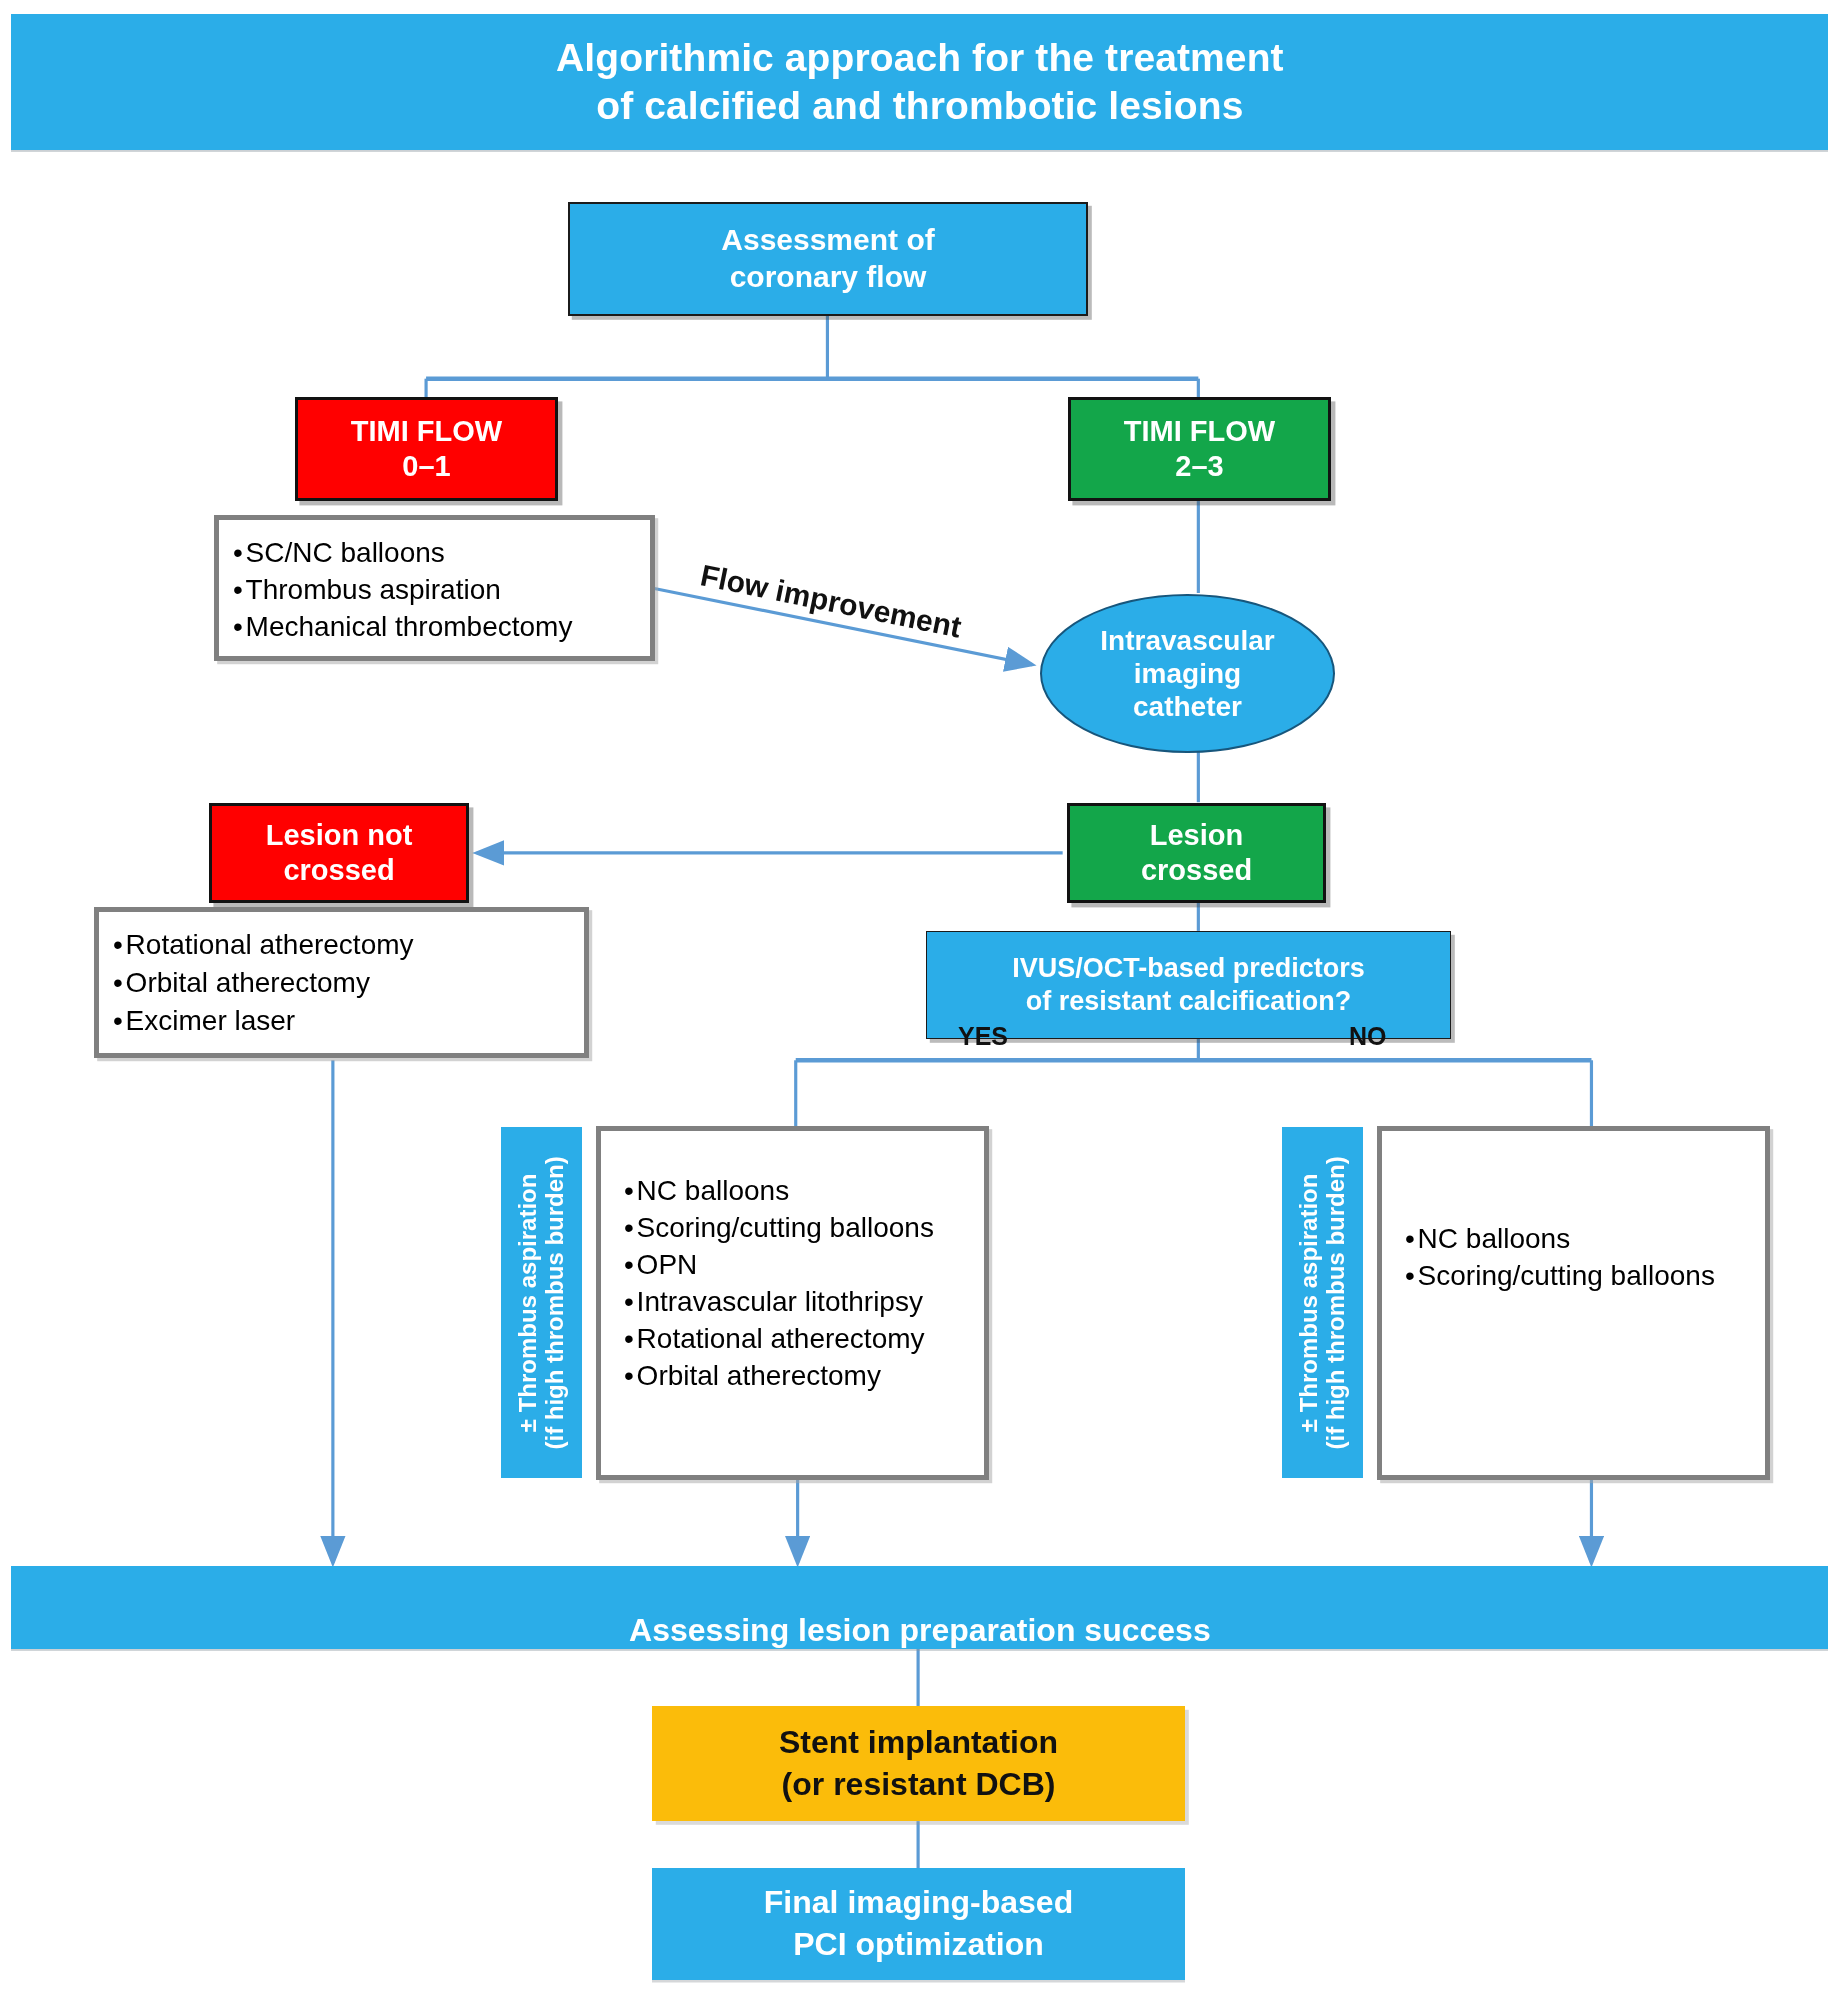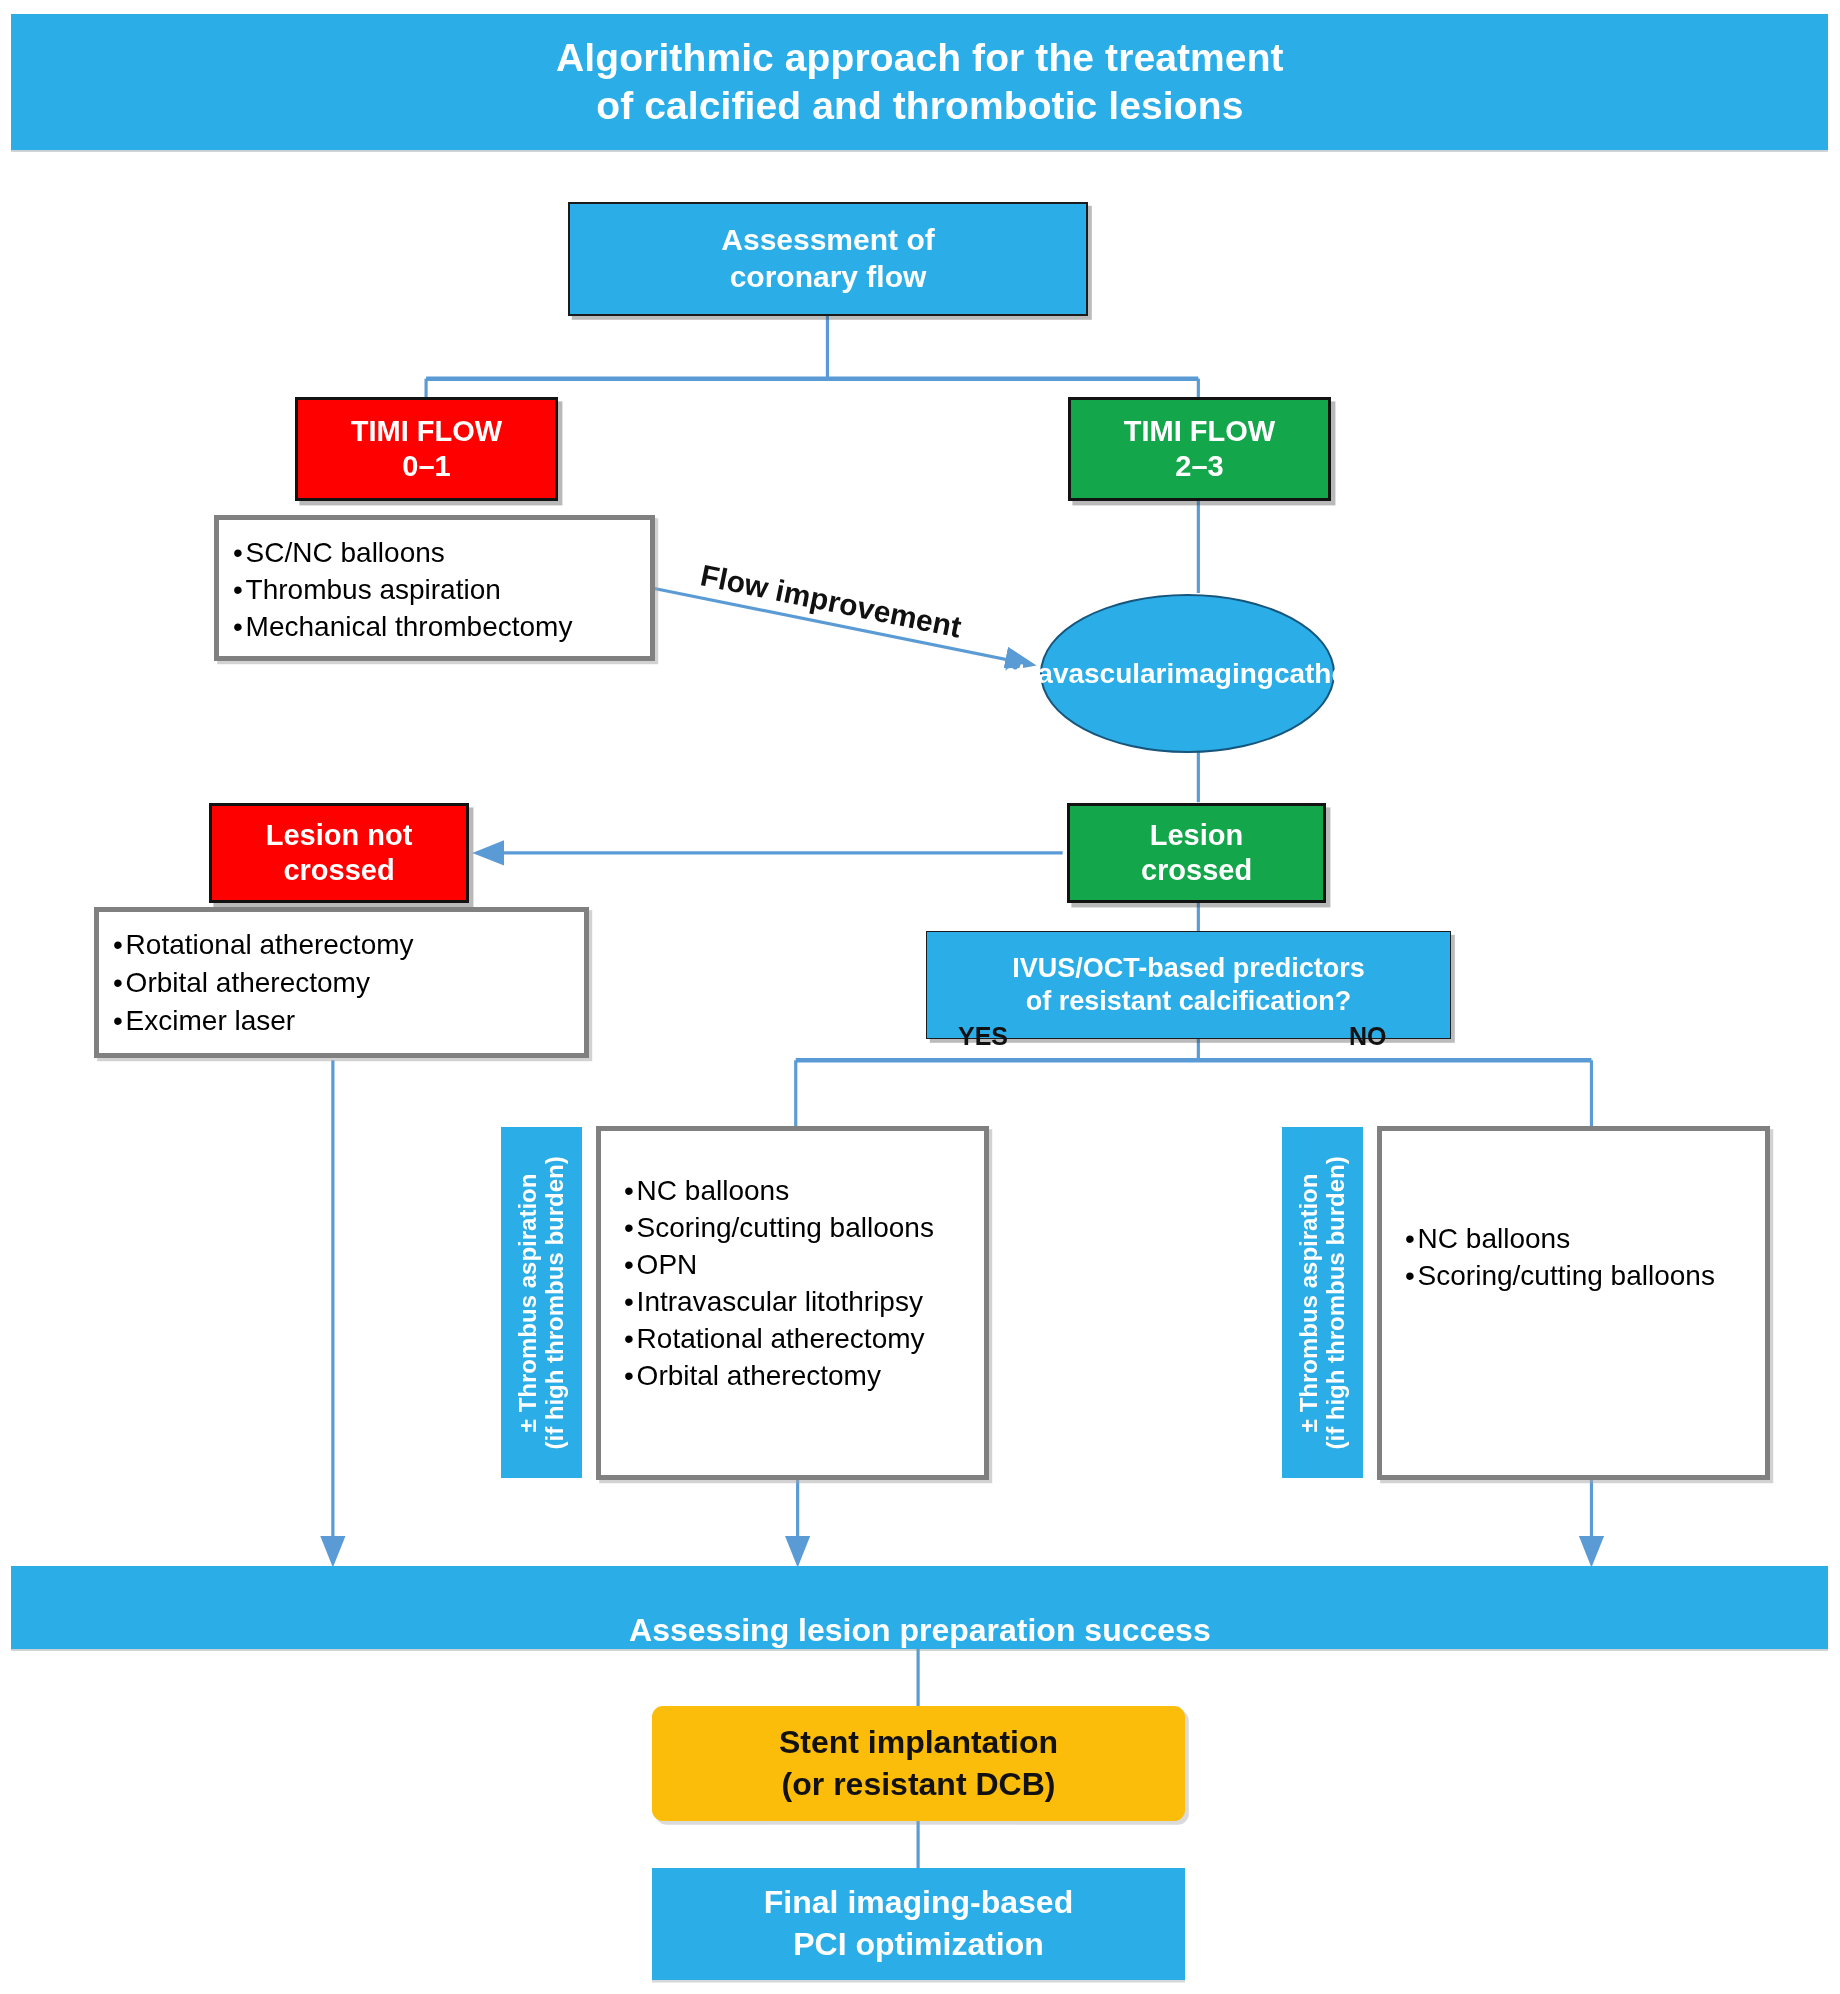--- a/index.html
+++ b/index.html
@@ -135,21 +135,21 @@
   <div class="abs list-box" style="left:214px;top:515px;width:441px;height:146px;padding:14px 16.5px 0 14px;">
     <ul style="font-size:28px;line-height:1.33;">
       <li>SC/NC balloons</li>
       <li>Thrombus aspiration</li>
       <li>Mechanical thrombectomy</li>
     </ul>
   </div>
 
   <div class="abs flow-label" style="left:701px;top:558px;font-size:30px;">Flow improvement</div>
 
-  <div class="abs node-ellipse ctr" style="left:1040px;top:594px;width:295px;height:159px;font-size:28px;line-height:1.18;flex-direction:row;">
+  <div class="abs node-ellipse ctr" style="left:1040px;top:594px;width:295px;height:159px;font-size:28px;line-height:1.18;flex-direction:column;">
     <div>Intravascular</div>
     <div>imaging</div>
     <div>catheter</div>
   </div>
 
   <div class="abs node-red ctr" style="left:209px;top:803px;width:260px;height:100px;font-size:29px;line-height:1.2;flex-direction:column;">
     <div>Lesion not</div>
     <div>crossed</div>
   </div>
 
@@ -201,21 +201,21 @@
     <ul style="font-size:28px;line-height:1.32;">
       <li>NC balloons</li>
       <li>Scoring/cutting balloons</li>
     </ul>
   </div>
 
   <div class="abs bar-blue ctr" style="left:11.4px;top:1566px;width:1817px;height:83px;font-size:32px;align-items:flex-end;">
     <span>Assessing lesion preparation success</span>
   </div>
 
-  <div class="abs node-amber ctr" style="left:652px;top:1706px;width:533px;height:115px;font-size:32px;line-height:1.3;flex-direction:column;border-radius:11px;">
+  <div class="abs node-amber ctr" style="left:652px;top:1706px;width:533px;height:115px;font-size:32px;line-height:1.3;flex-direction:column;">
     <div>Stent implantation</div>
     <div>(or resistant DCB)</div>
   </div>
 
   <div class="abs node-blue noborder ctr" style="left:652px;top:1868px;width:533px;height:112px;font-size:32px;line-height:1.3;flex-direction:column;">
     <div>Final imaging-based</div>
     <div>PCI optimization</div>
   </div>
 
 </div>

